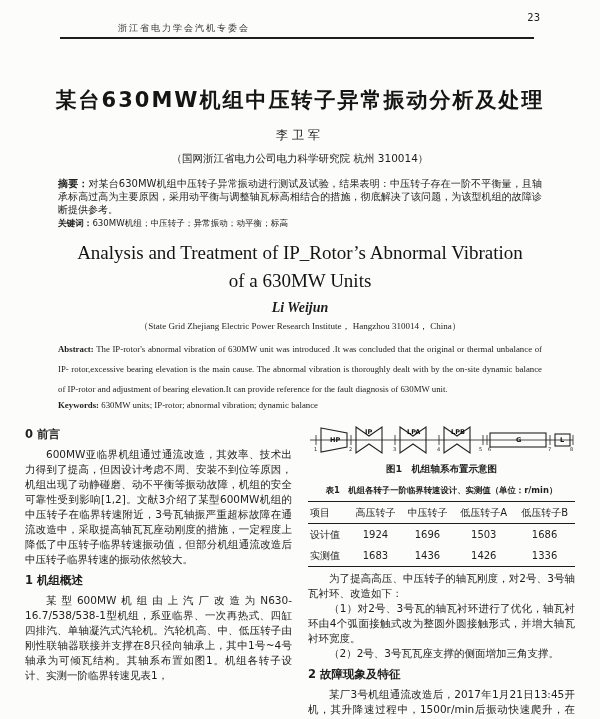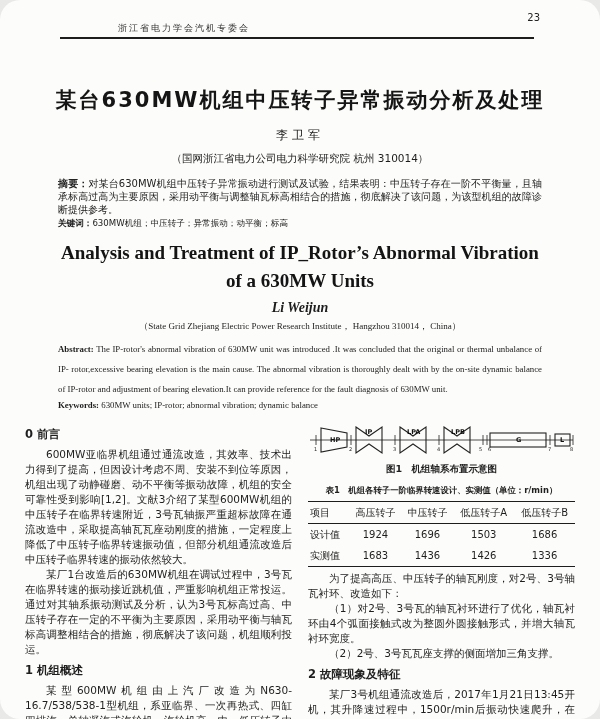--- a/index.html
+++ b/index.html
@@ -1,38 +1,38 @@
 <!DOCTYPE html>
 <html><head>
 <meta charset="utf-8">
 <style>
   * { margin:0; padding:0; box-sizing:border-box; }
   html,body { width:600px; height:719px; }
   body { background:#e9e9e7; font-family:"DejaVu Sans",sans-serif; }
   .page { position:relative; width:600px; height:719px; background:#fcfcfa;
-          color:#1c1c1c; overflow:hidden;border-radius:20px; }
+          color:#1c1c1c; overflow:hidden; }
 
   .page-number { position:absolute; top:12px; right:60px; font-size:10px; color:#222; }
   .running-header { position:absolute; top:22px; left:118px; width:260px;
           text-align:left; font-size:9px; letter-spacing:2px; color:#333; }
   .header-rule { position:absolute; top:37px; left:60px; width:474px;
           border-top:2px solid #1d1d1d; }
 
   .title-zh { padding-top:86px; text-align:center; font-size:21px; font-weight:700;
           letter-spacing:2px; color:#151515; }
   .author-zh { margin-top:13px; text-align:center; font-size:12px; letter-spacing:4px; }
   .affil-zh  { margin-top:8px; text-align:center; font-size:10.5px; }
 
   .abs-zh { margin:11px 58px 0 58px; font-size:10px; line-height:13px;
           text-align:justify; color:#222; }
   .kw-zh  { margin:1px 58px 0 58px; font-size:8.6px; line-height:13px; }
   .abs-zh b, .kw-zh b { font-weight:700; }
 
   .serif { font-family:"Liberation Serif",serif; }
-  .title-en { margin-top:9px; text-align:center; font-size:19px; font-weight:700;
+  .title-en { margin-top:9px; text-align:center; font-size:19px; font-weight:400;
           line-height:28px; color:#141414; }
   .author-en { margin-top:5px; text-align:center; font-size:14px; font-style:italic;
           font-weight:700; }
   .affil-en { margin-top:4px; text-align:center; font-size:9px; }
   .abs-en { margin:6px 58px 0 58px; font-size:8.8px; line-height:20px; text-align:justify; }
   .kw-en  { margin:1px 58px 0 58px; font-size:8.8px; }
   .abs-en b, .kw-en b { font-weight:700; }
 
   .columns { display:flex; gap:16px; margin:11px 25px 0 25px; }
   .col { width:267px; font-size:10.5px; line-height:15px; text-align:justify; color:#1e1e1e; }
@@ -76,21 +76,20 @@
   <div class="affil-en serif">（State Grid Zhejiang Electric Power Research Institute，  Hangzhou 310014，  China）</div>
 
   <p class="abs-en serif"><b>Abstract:</b> <span>The IP-rotor's abnormal vibration of 630MW unit was introduced .It was concluded that the original or thermal unbalance of IP- rotor,excessive bearing elevation is the main cause. The abnormal vibration is thoroughly dealt with by the on-site dynamic balance of IP-rotor and adjustment of bearing elevation.It can provide reference for the fault diagnosis of 630MW unit.</span></p>
   <p class="kw-en serif"><b>Keywords:</b> <span>630MW units; IP-rotor; abnormal vibration; dynamic balance</span></p>
 
   <div class="columns">
 
     <div class="col">
       <h3>0 前言</h3>
       <p>600MW亚临界机组通过通流改造，其效率、技术出力得到了提高，但因设计考虑不周、安装不到位等原因，机组出现了动静碰磨、动不平衡等振动故障，机组的安全可靠性受到影响[1,2]。文献3介绍了某型600MW机组的中压转子在临界转速附近，3号瓦轴振严重超标故障在通流改造中，采取提高轴瓦瓦座动刚度的措施，一定程度上降低了中压转子临界转速振动值，但部分机组通流改造后中压转子临界转速的振动依然较大。</p>
-      <p>某厂1台改造后的630MW机组在调试过程中，3号瓦在临界转速的振动接近跳机值，严重影响机组正常投运。通过对其轴系振动测试及分析，认为3号瓦标高过高、中压转子存在一定的不平衡为主要原因，采用动平衡与轴瓦标高调整相结合的措施，彻底解决了该问题，机组顺利投运。</p>
       <h3>1 机组概述</h3>
       <p>某型600MW机组由上汽厂改造为N630-16.7/538/538-1型机组，系亚临界、一次再热式、四缸四排汽、单轴凝汽式汽轮机。汽轮机高、中、低压转子由刚性联轴器联接并支撑在8只径向轴承上，其中1号~4号轴承为可倾瓦结构。其轴系布置如图1。机组各转子设计、实测一阶临界转速见表1，</p>
     </div>
 
     <div class="col">
 
       <div class="figure">
         <svg width="267" height="36" viewBox="0 0 267 36">
 
           <line class="shaft" x1="2" y1="17" x2="265" y2="17"></line>

